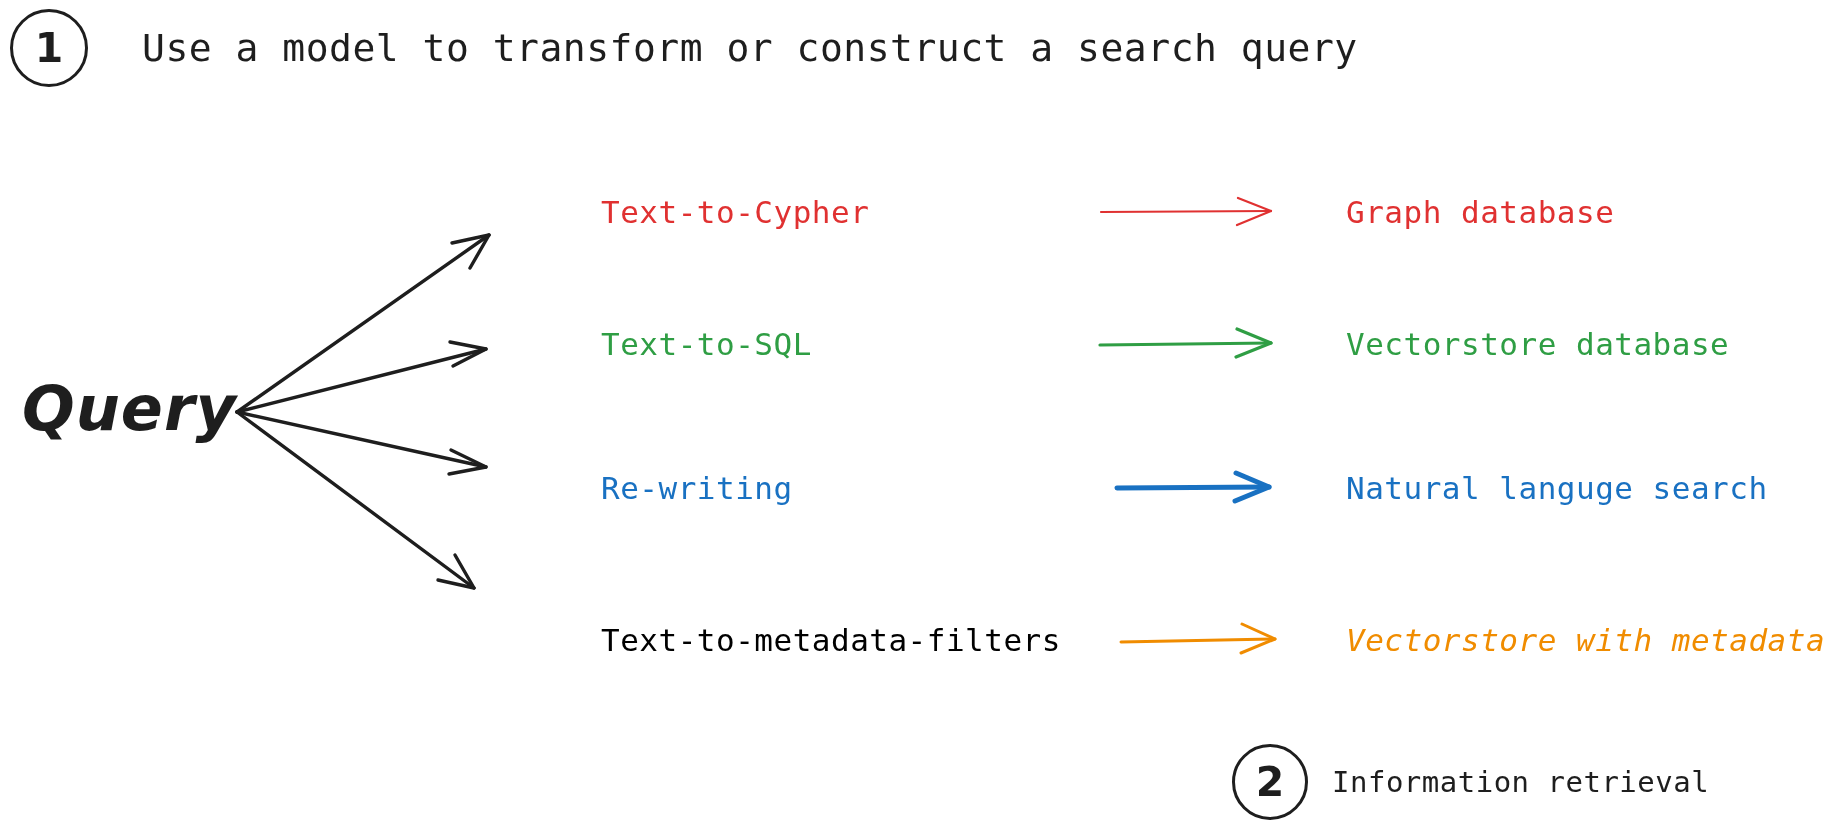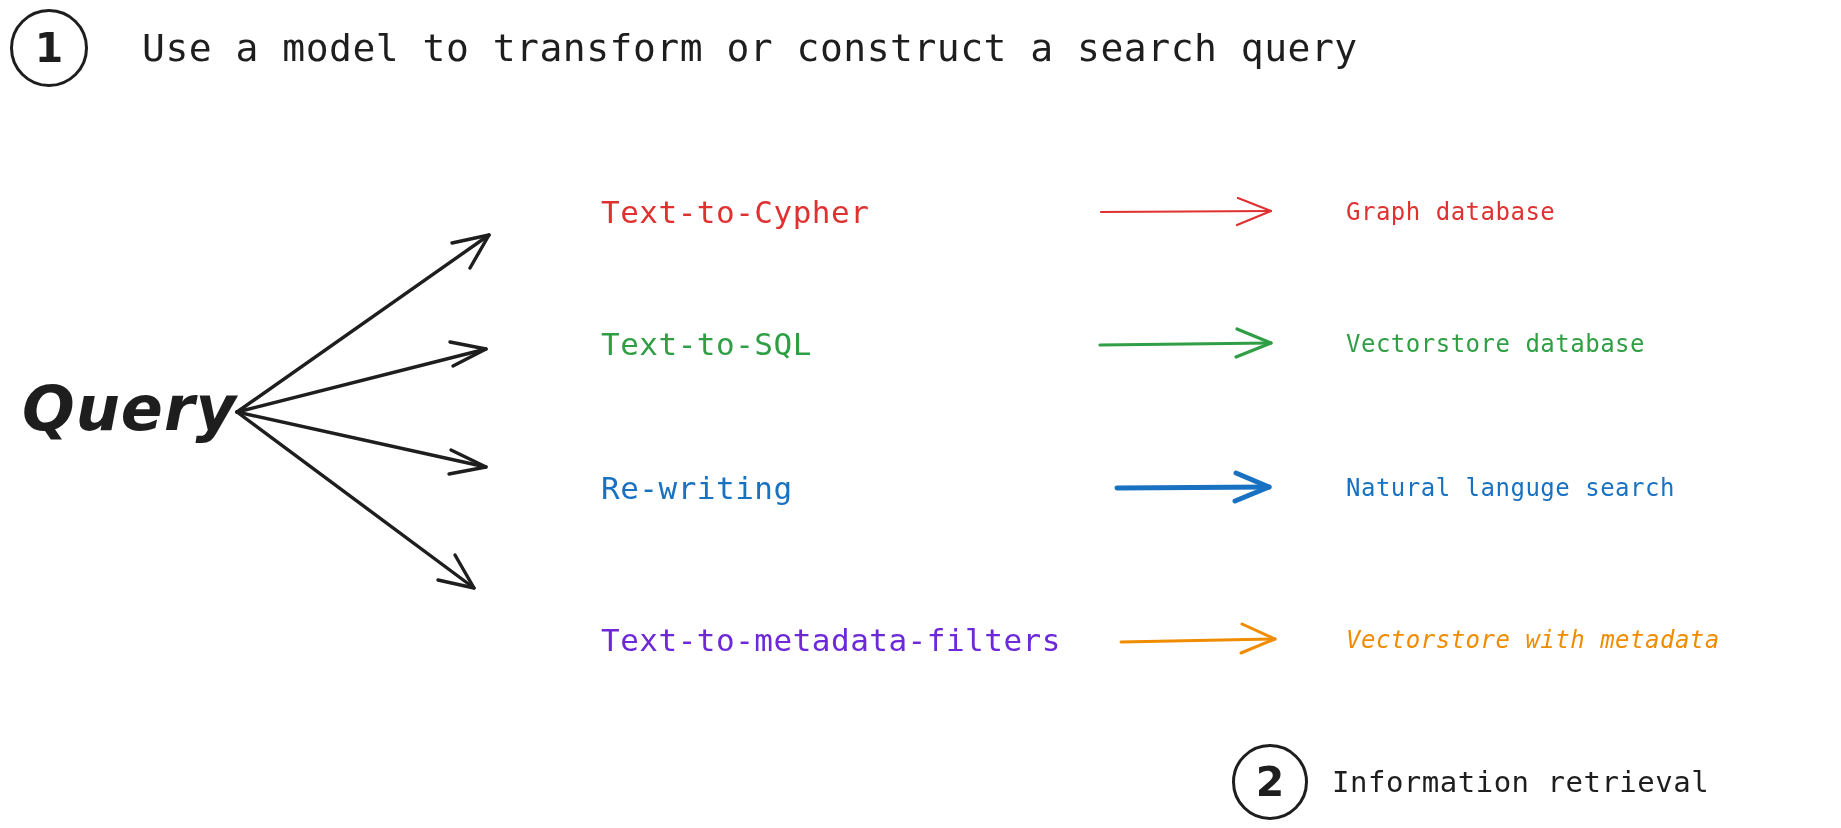--- a/index.html
+++ b/index.html
@@ -91,21 +91,21 @@
   .method {
     position: absolute;
     left: 601px;
     font-size: 31px;
     white-space: nowrap;
     letter-spacing: 0.5px;
   }
   .target {
     position: absolute;
     left: 1346px;
-    font-size: 24px;
+    font-size: 31px;
     white-space: nowrap;
     letter-spacing: 0.5px;
   }
   .arrow-cell {
     position: absolute;
     left: 1095px;
     width: 200px;
     height: 60px;
   }
   .arrow-cell svg { display: block; }
@@ -174,21 +174,21 @@
         <g stroke="#1971c2" fill="none" stroke-width="5" stroke-linecap="round" stroke-linejoin="round">
           <path d="M22,30 L174,29"></path>
           <path d="M174,29 L141,15 M174,29 L140,43"></path>
         </g>
       </svg>
     </span>
     <span class="target" style="color:#1971c2;">Natural languge search</span>
   </div>
 
   <div class="row" style="top:610px;">
-    <span class="method" style="color:#6d28d9;">Text-to-metadata-filters</span>
+    <span class="method" style="color:#000000;">Text-to-metadata-filters</span>
     <span class="arrow-cell">
       <svg width="200" height="60" viewBox="0 0 200 60" xmlns="http://www.w3.org/2000/svg">
         <g stroke="#f08c00" fill="none" stroke-width="3" stroke-linecap="round" stroke-linejoin="round">
           <path d="M26,32 L180,29"></path>
           <path d="M180,29 L147,14 M180,29 L146,43"></path>
         </g>
       </svg>
     </span>
     <span class="target" style="color:#f08c00;font-style:italic;">Vectorstore with metadata</span>
   </div>

